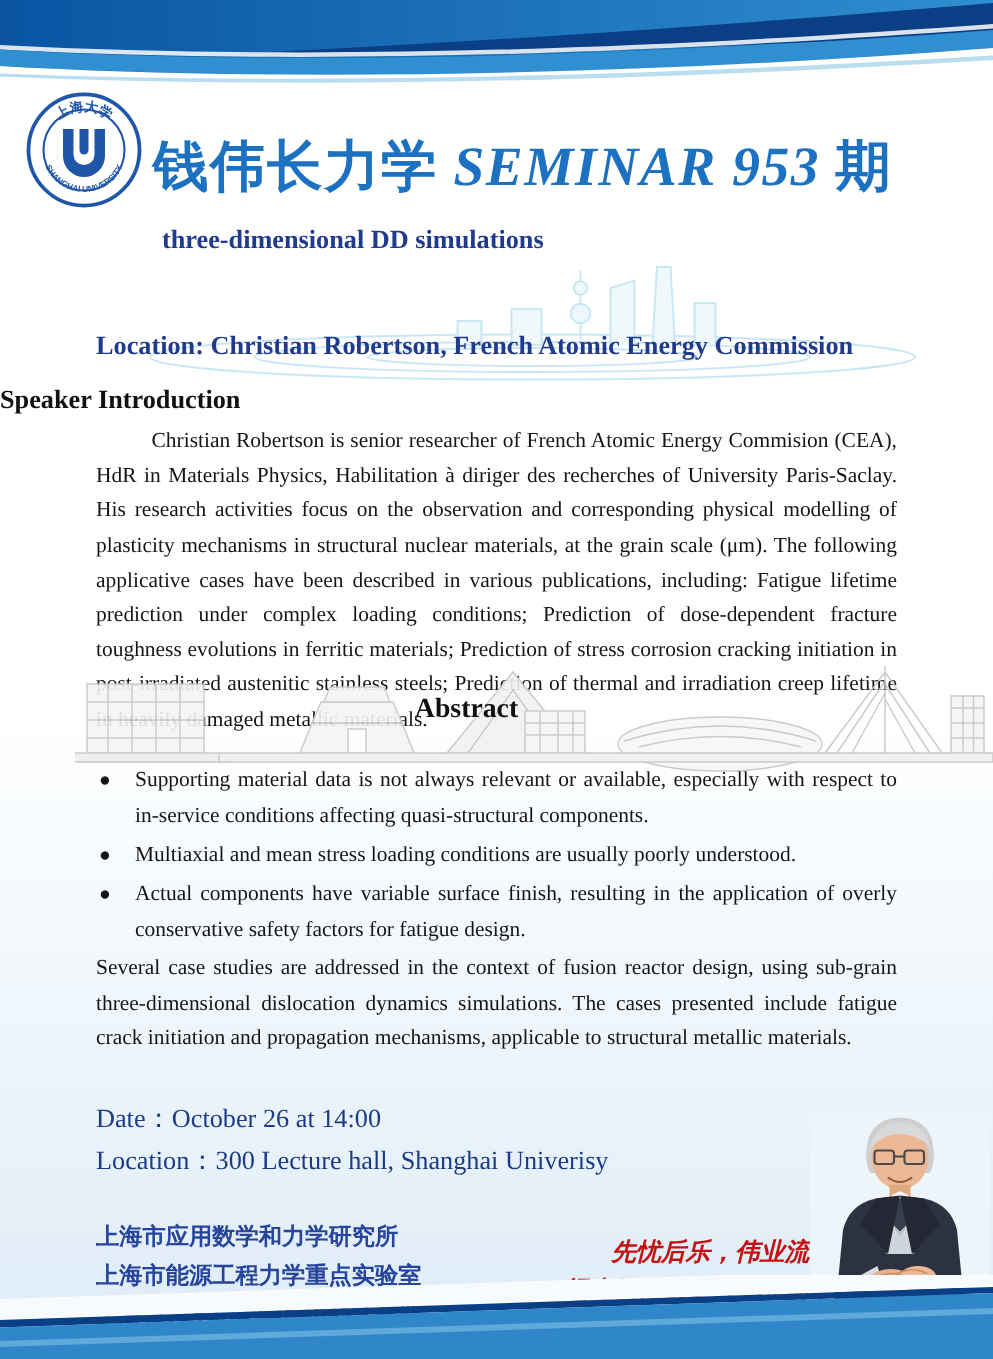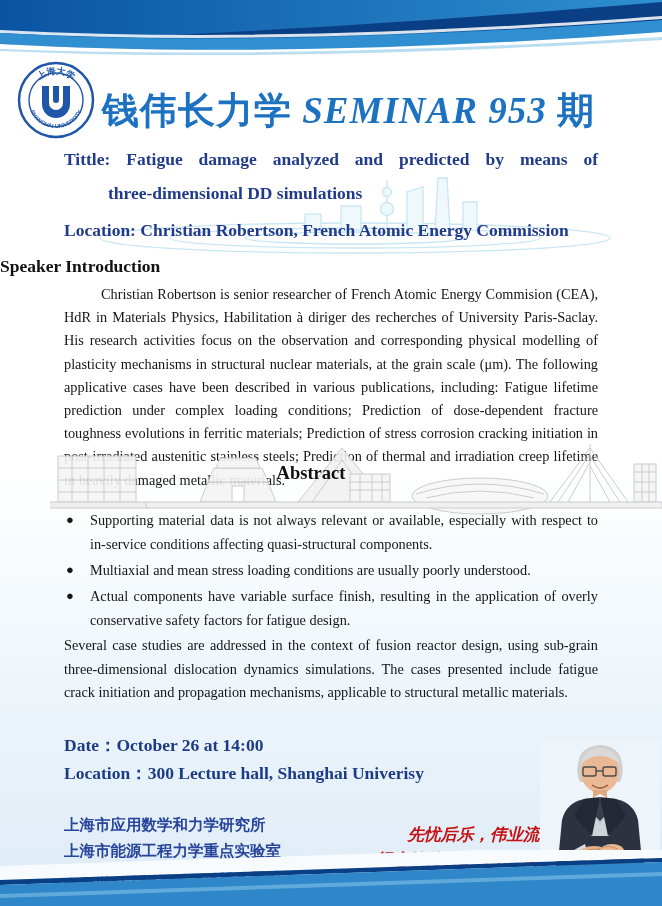--- a/index.html
+++ b/index.html
@@ -45,21 +45,21 @@
     position:absolute;left:0;top:463px;width:622px;text-align:center;
     color:#111;font-weight:bold;font-size:18.5px;
   }
   .abstract-body{position:absolute;left:64px;top:508px;width:534px;color:#141414;font-size:14.3px;}
   .abstract-lead{margin:0 0 8px 36px;text-decoration:underline;font-size:14.6px;}
   .bullet-list{margin:0;padding:0;list-style:none;}
   .bullet-item{position:relative;padding-left:26px;text-align:justify;line-height:24px;margin-bottom:2px;}
   .bullet-item .dot{position:absolute;left:2px;top:0;font-size:13px;}
   .abstract-closing{margin-top:2px;text-align:justify;line-height:23.6px;}
   
-  .event-block{position:absolute;left:64px;top:731px;color:#1c3a86;font-weight:bold;font-size:17.5px;line-height:28px;}
+  .event-block{position:absolute;left:64px;top:731px;color:#1c3a86;font-weight:normal;font-size:17.5px;line-height:28px;}
   
   .orgs{
     position:absolute;left:64px;top:812px;color:#27459a;font-weight:bold;font-size:15.5px;line-height:26px;
     font-family:"Liberation Sans","DejaVu Sans",sans-serif;
   }
   .memorial{
     position:absolute;right:106px;top:822px;text-align:right;
     color:#c41212;font-weight:bold;font-style:italic;font-size:16.5px;line-height:25px;white-space:nowrap;
     font-family:"Liberation Serif","DejaVu Serif",serif;
   }
@@ -119,21 +119,20 @@
       <circle cx="332" cy="37" r="6.5" fill="#e9f7fc"></circle>
       <path d="M352,58 L352,20 L368,15 L368,58" fill="#edf8fc"></path>
       <path d="M380,58 L383,6 L392,6 L395,58" fill="#edf8fc"></path>
       <rect x="286" y="34" width="20" height="24" fill="#edf8fc"></rect>
       <rect x="250" y="42" width="16" height="16" fill="#edf8fc"></rect>
       <path d="M408,58 L408,30 L422,30 L422,58" fill="#edf8fc"></path>
     </g>
   </svg>
 
   <div class="title-block">
-    <div class="title-line1"><span>Tittle:</span> <span>Fatigue damage analyzed and predicted by means of</span></div>
     <div class="title-line2">three-dimensional DD simulations</div>
   </div>
 
   <div class="speaker-line">
     <span>Location:</span>
     <span>Christian Robertson, French Atomic Energy Commission</span>
   </div>
 
   <div class="intro-heading">Speaker Introduction</div>
   <div class="intro-para">Christian Robertson is senior researcher of French Atomic Energy Commision (CEA), HdR in Materials Physics, Habilitation à diriger des recherches of University Paris-Saclay. His research activities focus on the observation and corresponding physical modelling of plasticity mechanisms in structural nuclear materials, at the grain scale (μm). The following applicative cases have been described in various publications, including: Fatigue lifetime prediction under complex loading conditions; Prediction of dose-dependent fracture toughness evolutions in ferritic materials; Prediction of stress corrosion cracking initiation in post-irradiated austenitic stainless steels; Prediction of thermal and irradiation creep lifetime in heavily damaged metallic materials.</div>

